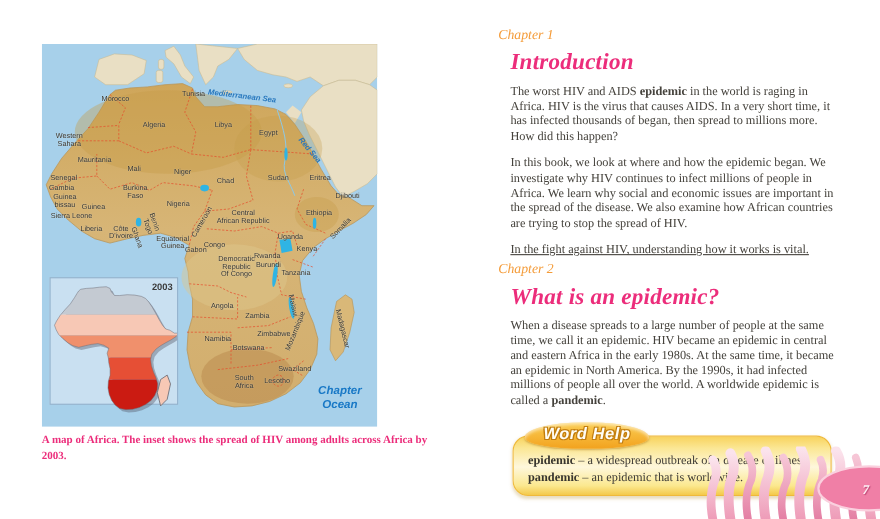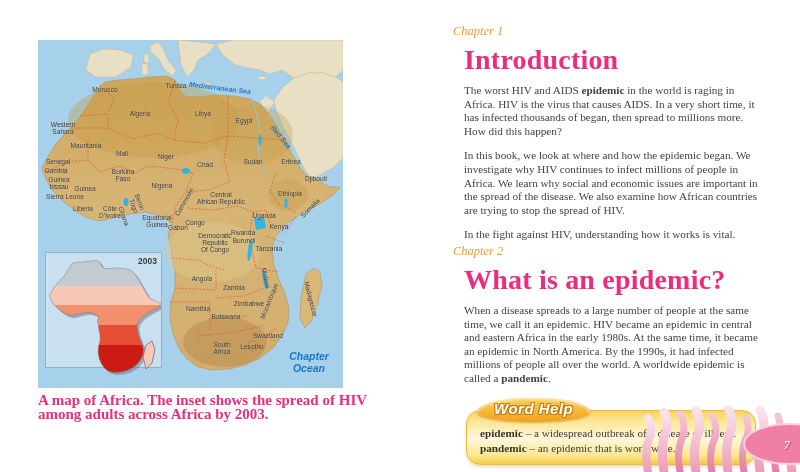--- a/index.html
+++ b/index.html
@@ -15,30 +15,30 @@
        transform:translate(-50%,-50%);
        text-shadow:0 0 1px rgba(255,255,255,.65);}
   .lbl.sea{color:var(--sea_label_blue);font-style:italic;font-weight:bold;font-size:7px;text-shadow:none;}
   .lbl.sea-lg{font-size:10.5px;line-height:11.5px;color:#1878C6;}
   .inset{position:absolute;left:7px;top:212px;width:117px;height:116px;
          background:var(--inset_bg);border:1px solid #8FB0CB;box-sizing:border-box;}
   .inset-year{position:absolute;right:4px;top:3px;
               font-family:"Liberation Sans","DejaVu Sans",sans-serif;
               font-weight:bold;font-size:8.5px;color:#3B3B3B;}
   .map-caption{position:absolute;left:38px;top:394px;width:356px;
-               font-weight:bold;font-size:15px;line-height:13.5px;color:var(--accent_pink);}
+               font-weight:bold;font-size:10px;line-height:13.5px;color:var(--accent_pink);}
 
   
   .article{position:absolute;left:452px;top:24px;width:322px;}
   .chapter{font-style:italic;font-weight:normal;font-size:12.5px;color:var(--chapter_orange);
            margin:0 0 5px 1px;}
   .chapter.c2{margin-top:2px;}
-  h1{font-size:28px;margin:0 0 8px 12px;color:var(--accent_pink);letter-spacing:.2px;}
+  h1{font-size:21px;margin:0 0 8px 12px;color:var(--accent_pink);letter-spacing:.2px;font-style:italic;}
   .article p{margin:0 0 11px 12px;width:300px;font-size:11.2px;line-height:13.6px;color:#45423C;}
-  .article p.last{margin-bottom:1px;}
+  .article p.last{margin-bottom:1px;text-decoration:underline;}
 
   
   .word-help{position:relative;margin:24px 0 0 14px;width:262px;padding:15px 13px 7px 13px;
              border-radius:14px;
              background:linear-gradient(180deg,#F8D35E 0%,#FBE795 20%,#FEF7DC 52%,#FBE88F 84%,#F4C94A 100%);
              border:1px solid #EFB93A;box-shadow:0 2px 3px rgba(180,140,40,.30);}
   .wh-badge{position:absolute;top:-13px;left:10px;padding:2px 17px 4px 17px;
             background:linear-gradient(180deg,#FBCE54,#F2A21E);
             border-radius:50% 50% 50% 50% / 62% 62% 45% 45%;
             box-shadow:0 1px 2px rgba(160,100,0,.45), inset 0 2px 3px rgba(255,255,255,.55);}

